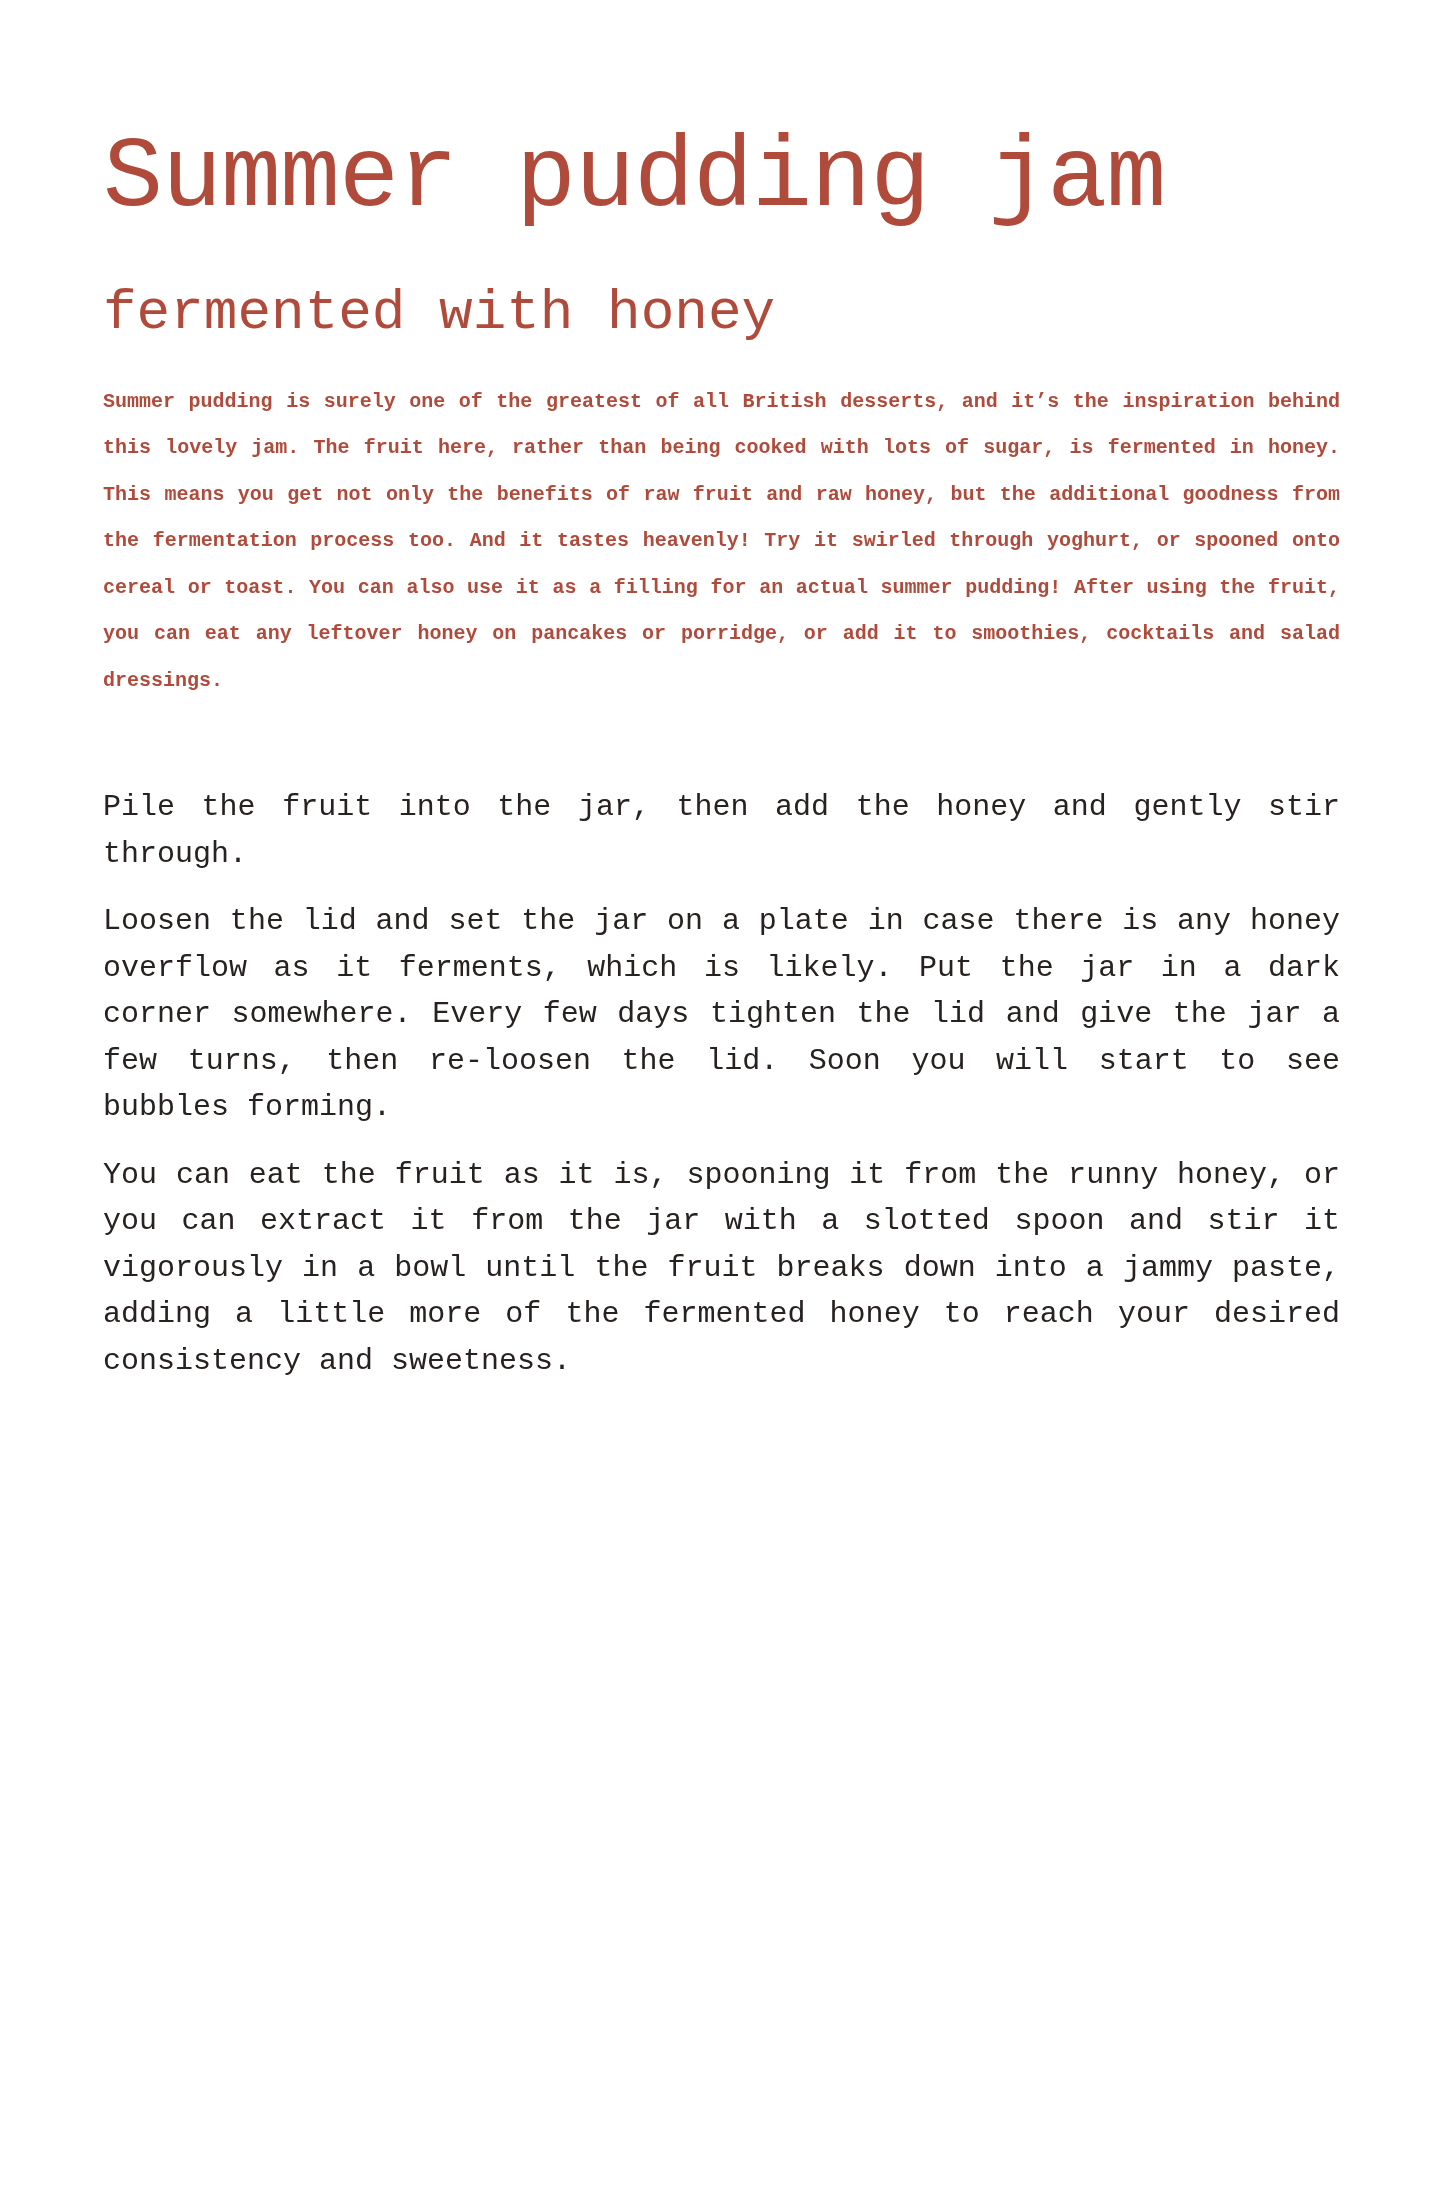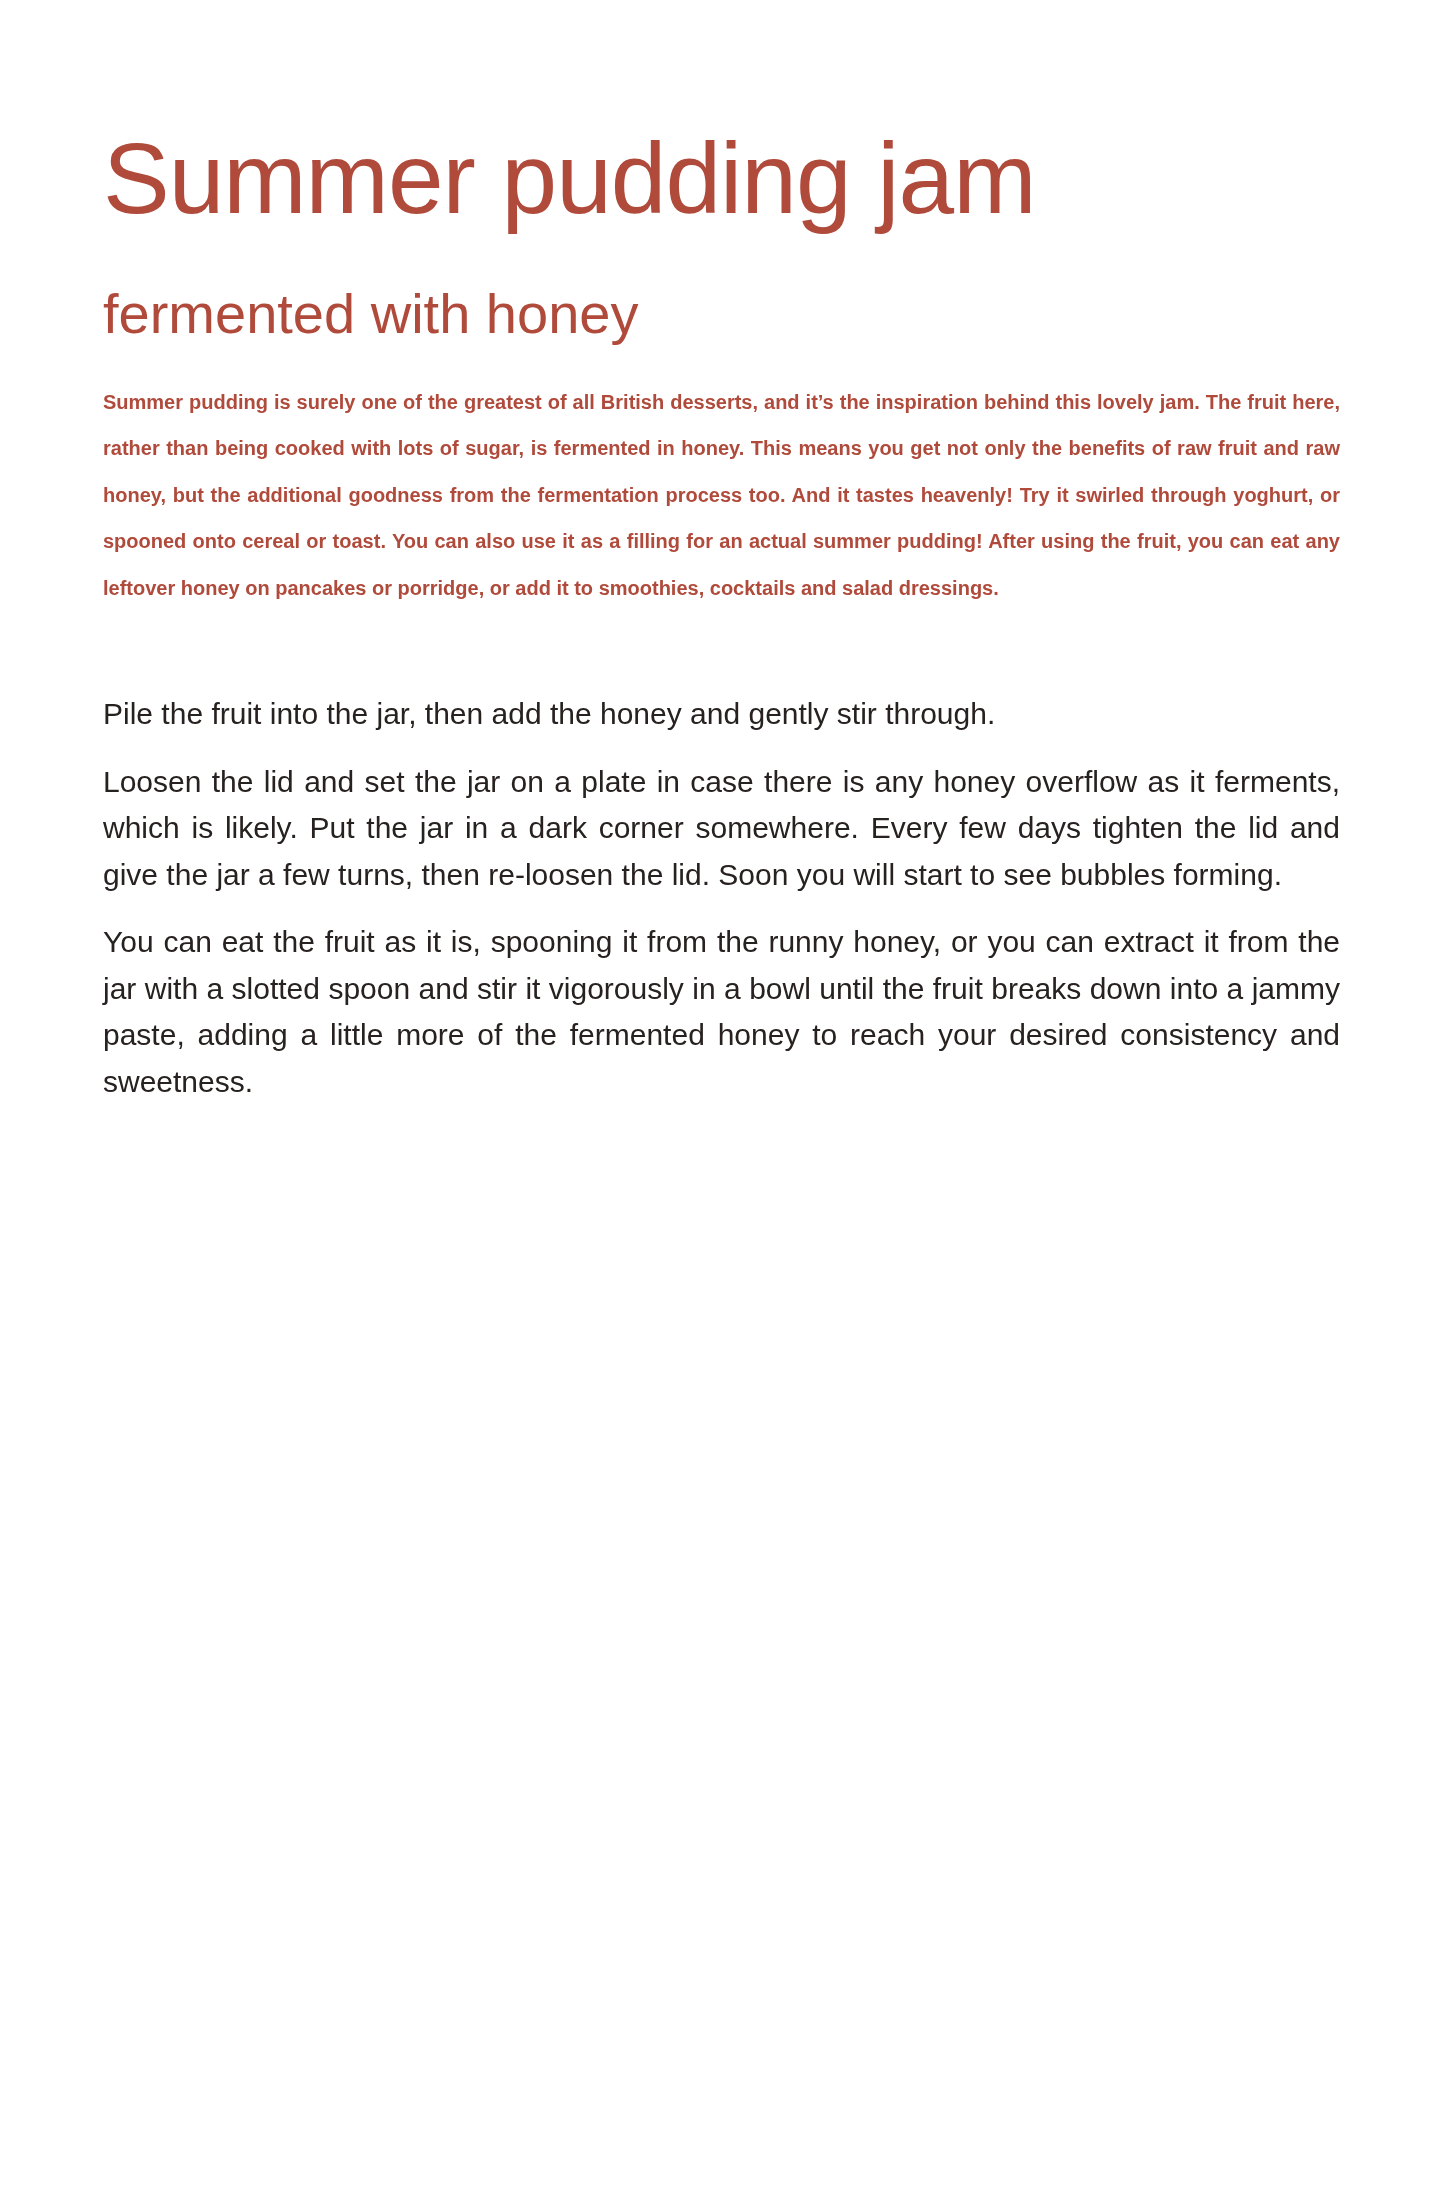--- a/index.html
+++ b/index.html
@@ -2,21 +2,21 @@
 <html style="--accent: #b04a3b; --ink: #27211f;"><head>
 <meta charset="utf-8">
 <style>
   :root { --accent:#b04a3b; --ink:#27211f; }
   * { box-sizing:border-box; }
   html,body { margin:0; padding:0; background:#ffffff; }
   .page {
     position:relative;
     width:1445px; height:1678px;
     background:#ffffff;
-    font-family:Liberation Sans, sans-serif;
+    font-family:Liberation Mono, monospace;
     overflow:hidden;
   }
   .content { position:absolute; left:103px; top:126px; width:1237px; }
 
   .title {
     margin:0;
     font-size:100px;
     line-height:1.05;
     font-weight:normal;
     color:var(--accent);

